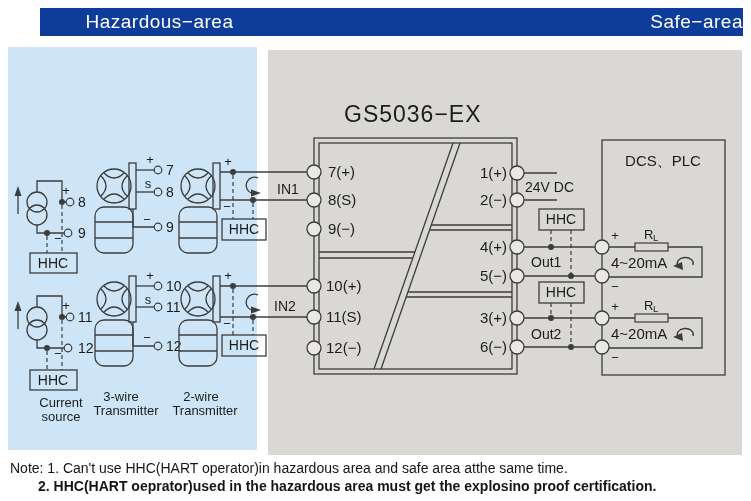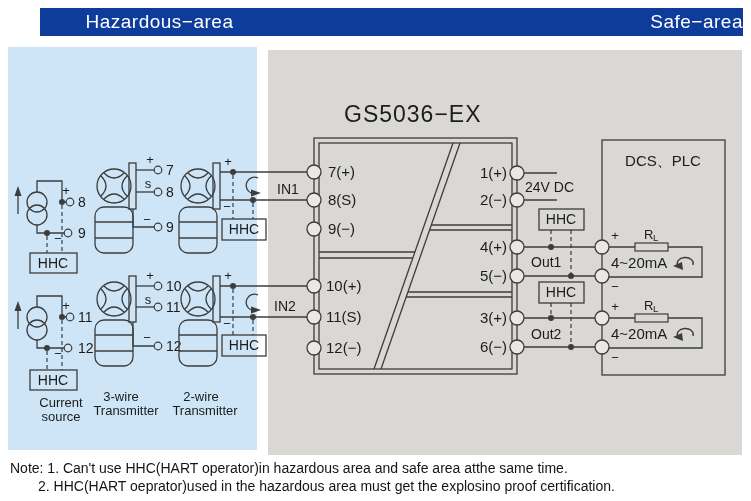--- a/index.html
+++ b/index.html
@@ -14,21 +14,21 @@
     display:flex; align-items:center; justify-content:center;
     font-size:19px; letter-spacing:.5px;
   }
   .banner.haz  { left:8px;   width:239px;margin-left:32px; }
   .banner.safe { left:268px; width:475px;justify-content:flex-end; }
   .panel { position:absolute; }
   .panel.haz  { left:8px;   top:47px; width:249px; height:403px; background:var(--hazardous-bg); }
   .panel.safe { left:268px; top:50px; width:474px; height:405px; background:var(--safe-bg); }
   svg.diagram { position:absolute; left:0; top:0; }
   .notes { position:absolute; left:10px; top:459px; font-size:14px; color:#151515; line-height:18px; }
-  .notes .n2 { padding-left:28px; }
+  .notes .n2 { padding-left:28px;font-weight:bold; }
 
   svg text { fill:#1c1c1c; }
   .w   { stroke:var(--line); stroke-width:1.3; fill:none; }
   .wd  { stroke:var(--line); stroke-width:1.2; fill:none; stroke-dasharray:4 3; }
   .term{ stroke:var(--line); stroke-width:1.3; fill:#e9e8e4; }
   .oc  { stroke:var(--line); stroke-width:1.2; fill:none; }
   .dot { fill:var(--line); stroke:none; }
   .fillc { fill:var(--line); stroke:none; }
   .res { stroke:var(--line); stroke-width:1.2; fill:var(--safe-bg); }
   .t23 { font-size:23px; letter-spacing:1px; }

